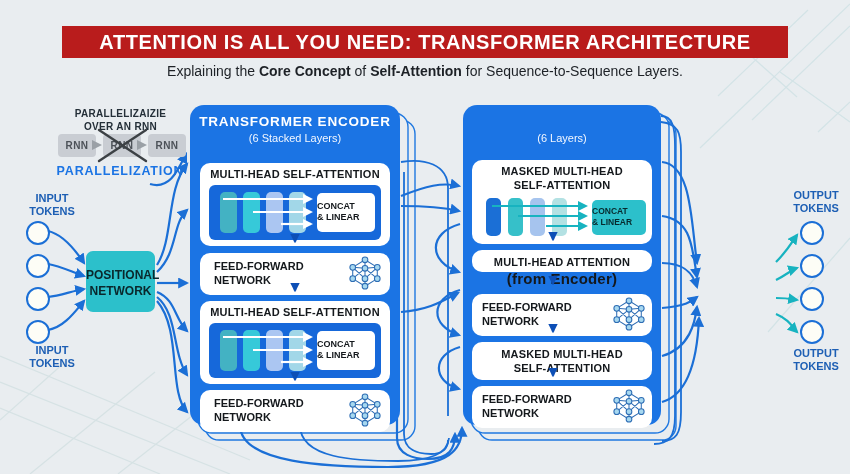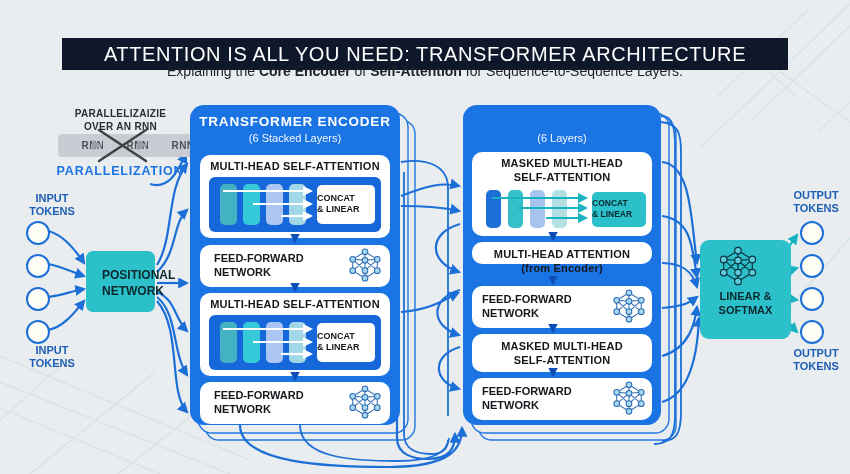--- a/index.html
+++ b/index.html
@@ -1,21 +1,21 @@
 <!DOCTYPE html>
 <html><head>
 <meta charset="utf-8">
 <style>
   html,body{margin:0;padding:0;background:#e9edf0;font-family:"Liberation Sans",sans-serif;}
   #stage{position:relative;width:850px;height:474px;background:#e9edf0;overflow:hidden;}
   .abs{position:absolute;}
   svg.layer{position:absolute;left:0;top:0;pointer-events:none;}
   
-  .banner{left:62px;top:38px;width:726px;height:32px;background:#0f172a;color:#fff;
-    font-size:20px;font-weight:normal;text-align:center;line-height:33px;letter-spacing:.6px;}
+  .banner{left:62px;top:26px;width:726px;height:32px;background:#b91c1c;color:#fff;
+    font-size:20px;font-weight:bold;text-align:center;line-height:33px;letter-spacing:.6px;}
   .subtitle{left:0;top:63px;width:850px;text-align:center;font-size:14px;color:#1d2126;}
   .subtitle b{font-weight:bold;}
   
   .par-caption{left:48px;top:108px;width:145px;text-align:center;font-size:10px;font-weight:bold;
     color:#242f38;line-height:1.25;letter-spacing:.3px;}
   .rnn{top:134px;width:38px;height:23px;background:#c9cdd3;border-radius:4px;color:#4c5158;
     font-size:10px;font-weight:bold;text-align:center;line-height:23px;letter-spacing:.4px;}
   .par-label{left:35px;top:164px;width:170px;text-align:center;font-size:12.5px;font-weight:bold;
     color:#1b74e4;letter-spacing:.8px;}
   
@@ -27,38 +27,38 @@
   .pe-box{left:86px;top:251px;width:69px;height:61px;font-size:12px;line-height:1.3;padding-top:17px;box-sizing:border-box;}
   .ls-box{left:700px;top:240px;width:75px;height:99px;border-radius:9px;font-size:11px;}
   .ls-box .txt{position:absolute;left:0;top:50px;width:100%;line-height:1.25;}
   
   .block{background:#1b74e4;border-radius:14px;z-index:2;}
   .encoder{left:190px;top:105px;width:210px;height:320px;}
   .decoder{left:463px;top:105px;width:198px;height:320px;}
   .hdr{position:absolute;top:9px;width:100%;text-align:center;color:#fff;font-size:13.5px;
     font-weight:bold;letter-spacing:.8px;}
   .hdr2{position:absolute;top:27px;width:100%;text-align:center;color:#f2f7ff;font-size:11px;}
-  .card{position:absolute;background:#fff;border-radius:10px;}
+  .card{position:absolute;background:#fff;border-radius:10px;margin-top:8px;}
   .card-title{position:absolute;top:5px;width:100%;text-align:center;font-size:11px;font-weight:bold;
     color:#14181c;letter-spacing:.2px;line-height:1.25;}
   .panel{position:absolute;left:9px;top:22px;width:172px;height:55px;background:#1668da;border-radius:6px;}
   .bar{position:absolute;border-radius:5px;}
   .eb{top:7px;width:17px;height:41px;}
   .eb1{left:11px;background:#43b2c3;} .eb2{left:34px;background:#36c9d9;}
   .eb3{left:57px;background:#abc6f2;} .eb4{left:80px;background:#a2d7e8;}
   .db{top:38px;width:15px;height:38px;}
   .db1{left:14px;background:#1b6fd6;} .db2{left:36px;background:#36c0c9;}
   .db3{left:58px;background:#a6c4ee;} .db4{left:80px;background:#b3e1e3;}
   .concat{position:absolute;border-radius:5px;font-weight:bold;color:#14181c;}
   .concat-w{left:108px;top:8px;width:58px;height:39px;background:#fff;font-size:9px;line-height:1.25;padding-top:8px;box-sizing:border-box;}
   .concat-t{left:120px;top:40px;width:54px;height:35px;background:#2cc0cb;font-size:8.5px;line-height:1.25;padding-top:6px;box-sizing:border-box;color:#072a2e;}
   .ffn-text{position:absolute;top:7px;font-size:11px;font-weight:bold;color:#14181c;text-align:left;line-height:1.25;}
   .ffn-icon{position:absolute;top:3px;}
-  .mha-sub{font-size:11px;}
-  .z2{z-index:2;padding-left:16px;} .z5{z-index:5;}
+  .mha-sub{font-size:15px;}
+  .z2{z-index:2;} .z5{z-index:5;}
 </style>
 </head>
 <body>
 
 <div id="stage">
 
   <svg class="layer" width="850" height="474" style="z-index:0">
     <defs>
       <symbol id="nnet-blue" viewBox="0 0 40 36">
         <path d="M20,4 L7,12 M20,4 L33,12 M20,4 L20,13 M7,12 L20,13 M33,12 L20,13 M7,12 L20,24 M33,12 L20,24 M20,13 L7,24 M20,13 L33,24 M20,13 L20,24 M7,24 L20,32 M20,24 L20,32 M33,24 L20,32 M7,12 L7,24 M33,12 L33,24" stroke="#2e6db4" stroke-width="1.1" fill="none"></path>
@@ -171,21 +171,21 @@
     <g stroke="#17b3c0" stroke-width="2.2" fill="none">
       <path d="M776,262 C788,250 792,242 797,235" marker-end="url(#mT)"></path>
       <path d="M776,280 C788,274 791,270 797,268" marker-end="url(#mT)"></path>
       <path d="M776,298 C788,298 791,299 797,300" marker-end="url(#mT)"></path>
       <path d="M776,314 C790,320 792,327 797,332" marker-end="url(#mT)"></path>
     </g>
   </svg>
 
   <div class="abs banner">ATTENTION IS ALL YOU NEED: TRANSFORMER ARCHITECTURE</div>
   <div class="abs subtitle">
-    <span>Explaining the </span><b>Core Encoder</b><span> of </span><b>Self-Attention</b><span> for Sequence-to-Sequence Layers.</span>
+    <span>Explaining the </span><b>Core Concept</b><span> of </span><b>Self-Attention</b><span> for Sequence-to-Sequence Layers.</span>
   </div>
 
   <div class="abs par-caption">
     <div>PARALLELIZAIZIE</div>
     <div>OVER AN RNN</div>
   </div>
   <div class="abs rnn z2" style="left:58px">RNN</div>
   <div class="abs rnn z2" style="left:103px">RNN</div>
   <div class="abs rnn z2" style="left:148px">RNN</div>
   <div class="abs par-label">PARALLELIZATION</div>
@@ -328,29 +328,20 @@
       <div class="ffn-text" style="left:10px;width:126px">
         <div>FEED-FORWARD</div>
         <div>NETWORK</div>
       </div>
       <svg class="ffn-icon" style="left:138px" width="38" height="34">
           <use href="#nnet-blue"></use>
         </svg>
     </div>
   </div>
 
-  <div class="abs teal-box ls-box z2">
-    <svg style="position:absolute;left:16px;top:6px" width="44" height="40">
-        <use href="#nnet-teal"></use>
-      </svg>
-    <div class="txt">
-      <div>LINEAR &amp;</div>
-      <div>SOFTMAX</div>
-    </div>
-  </div>
 
   <div class="abs tok-label" style="left:777px;top:189px">
     <div>OUTPUT</div>
     <div>TOKENS</div>
   </div>
   <div class="abs circle z2" style="left:800px;top:221px"></div>
   <div class="abs circle z2" style="left:800px;top:254px"></div>
   <div class="abs circle z2" style="left:800px;top:287px"></div>
   <div class="abs circle z2" style="left:800px;top:320px"></div>
   <div class="abs tok-label" style="left:777px;top:347px">

